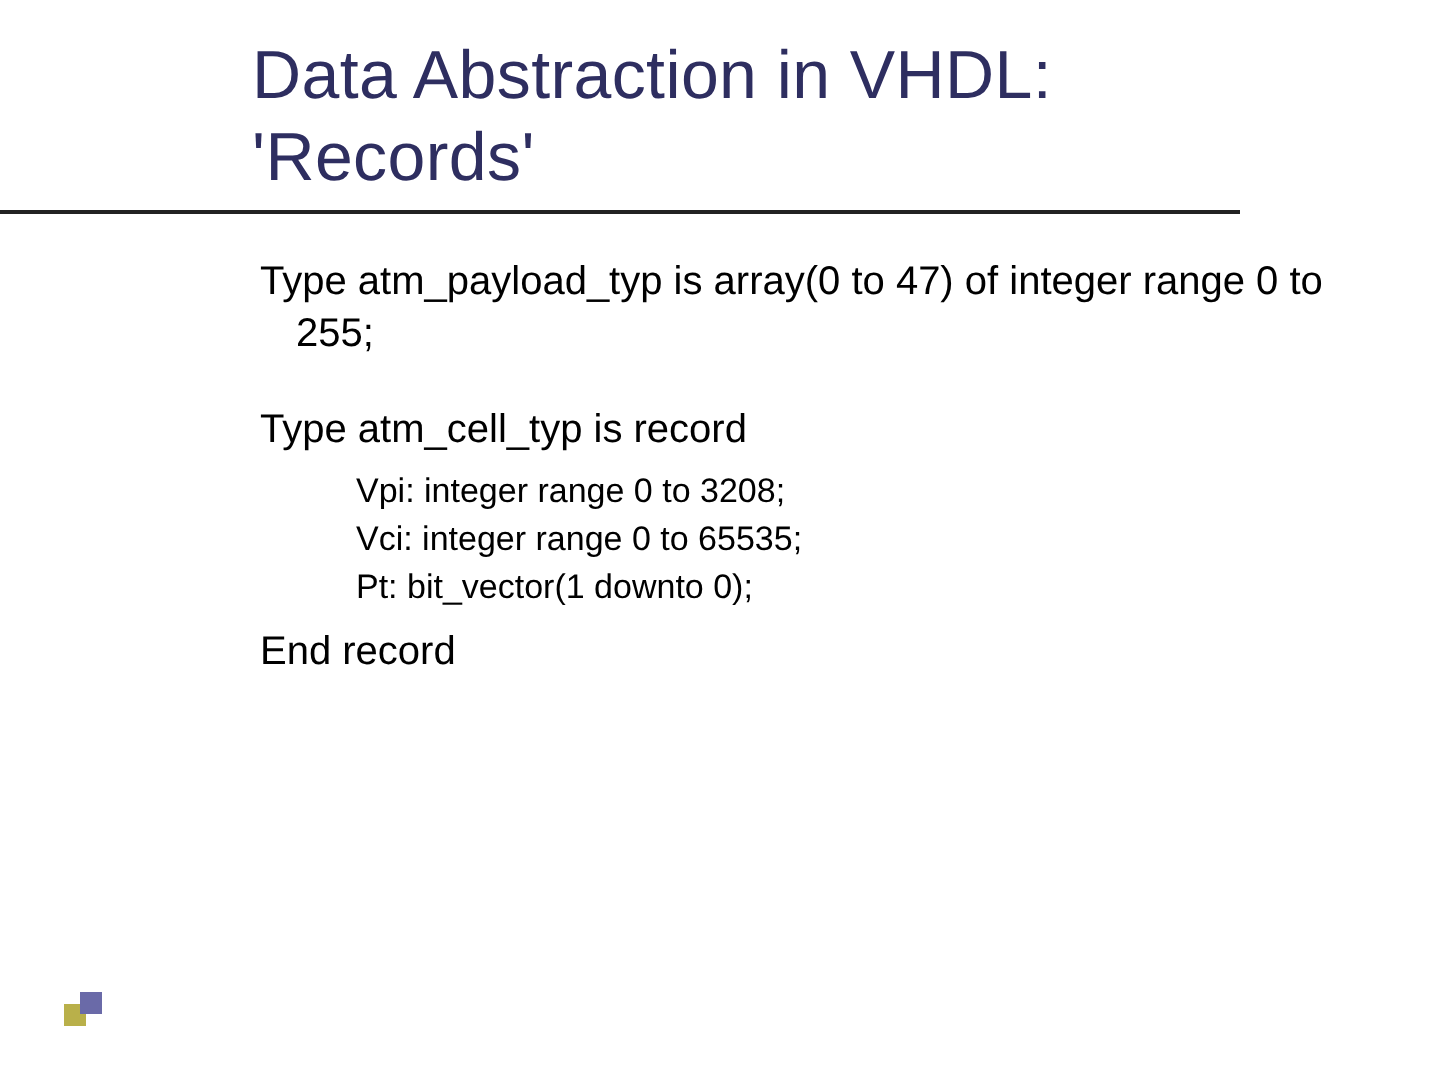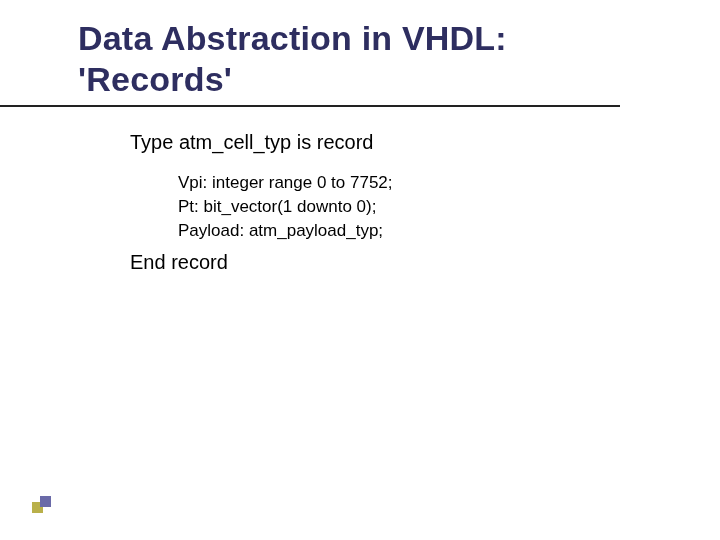--- a/index.html
+++ b/index.html
@@ -21,38 +21,39 @@
     padding: 18px 40px 4px 78px;
     border-bottom: 2px solid #222;
     width: 620px;
     box-sizing: border-box;
     margin-left: 0;
   }
   .title {
     font-size: 34px;
     line-height: 1.22;
     color: #2e2e60;
-    font-weight: 700;
+    font-weight: 400;
     letter-spacing: 0.2px;
+    margin-left: 48px;
   }
   .body-block {
     padding: 22px 40px 0 130px;
     color: #000;
   }
   .para1 {
     font-size: 20px;
     line-height: 1.28;
     text-indent: -18px;
     padding-left: 18px;
     margin-bottom: 22px;
   }
   .para2 {
     font-size: 20px;
     line-height: 1.3;
-    margin-bottom: 16px;
+    margin-bottom: 6px;
   }
   .fields {
     padding-left: 48px;
     font-size: 17px;
     line-height: 1.42;
     margin-bottom: 6px;
   }
   .end {
     font-size: 20px;
     line-height: 1.3;
@@ -84,27 +85,28 @@
 </head>
 <body>
 
 <div class="slide">
 
   <div class="title-block">
     <div class="title">Data Abstraction in VHDL: 'Records'</div>
   </div>
 
   <div class="body-block">
+    <div class="para1">Type atm_payload_typ is array(0 to 47) of integer range 0 to 255;</div>
 
     <div class="para2">Type atm_cell_typ is record</div>
 
     <div class="fields">
-      <div>Vpi: integer range 0 to 7752;</div>
+      <div>Vpi: integer range 0 to 3208;</div>
+      <div>Vci: integer range 0 to 65535;</div>
       <div>Pt: bit_vector(1 downto 0);</div>
-      <div>Payload: atm_payload_typ;</div>
     </div>
 
     <div class="end">End record</div>
   </div>
 
   <div class="accent">
     <div class="sq1"></div>
     <div class="sq2"></div>
   </div>
 

